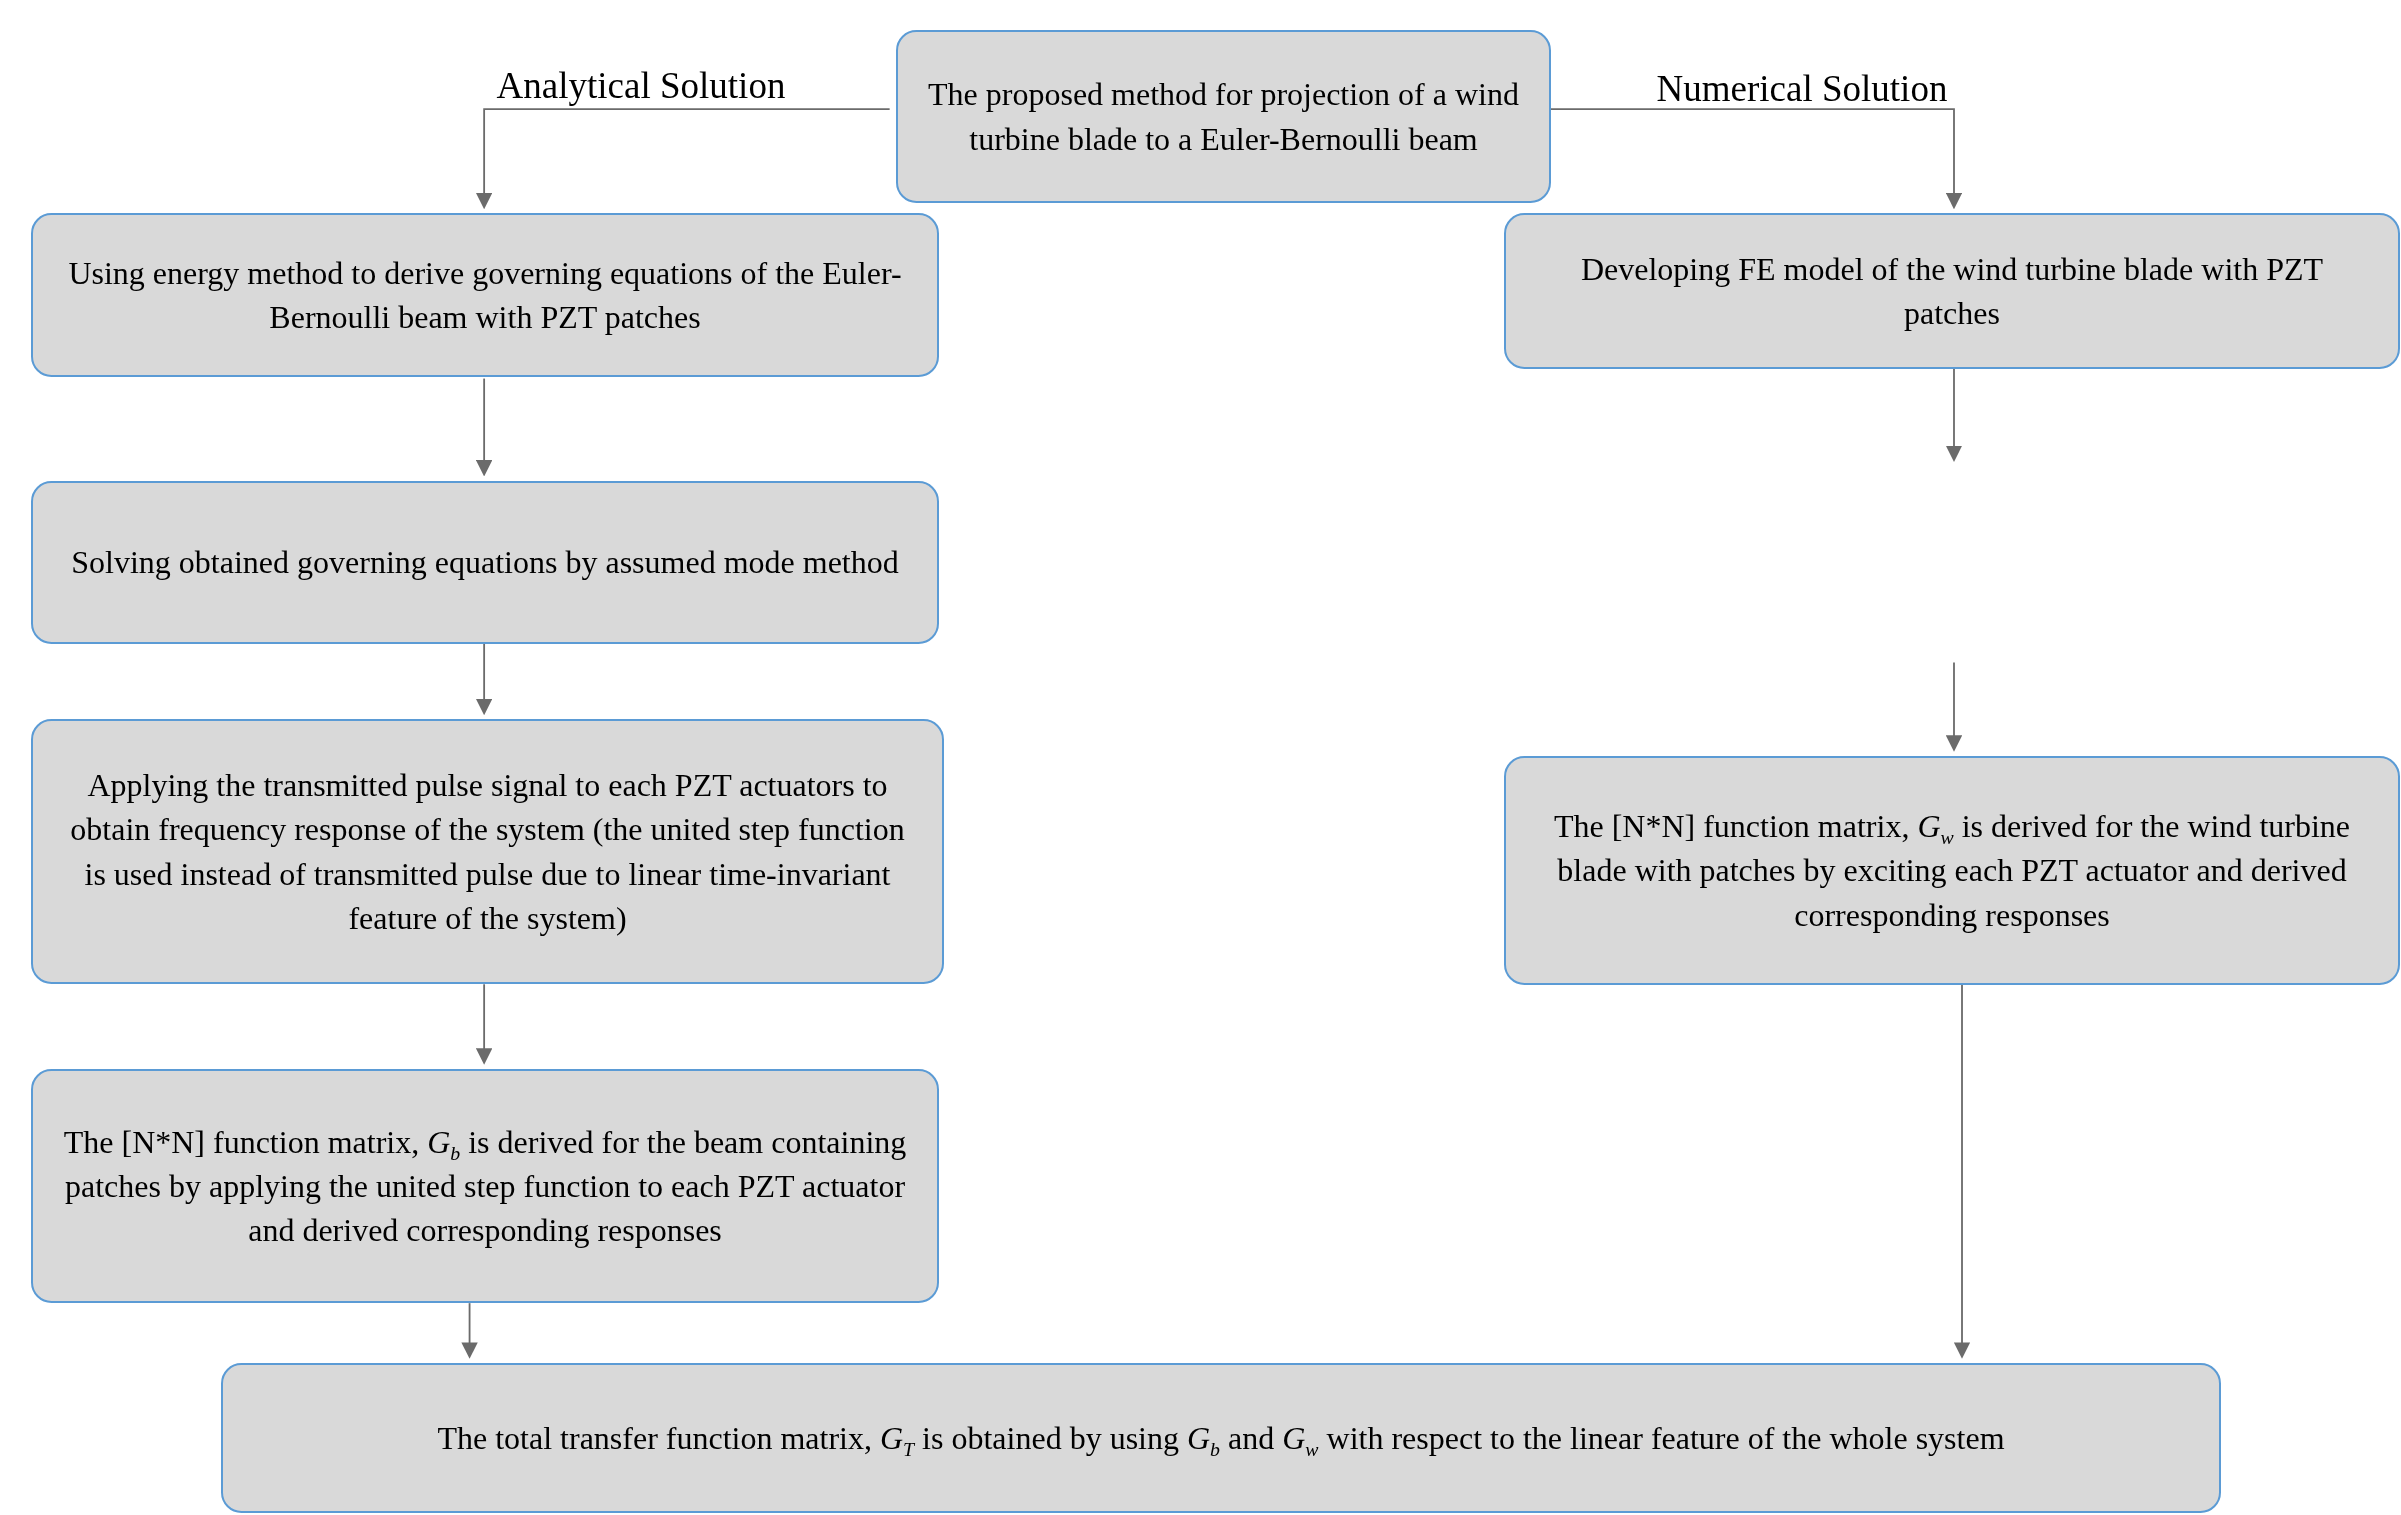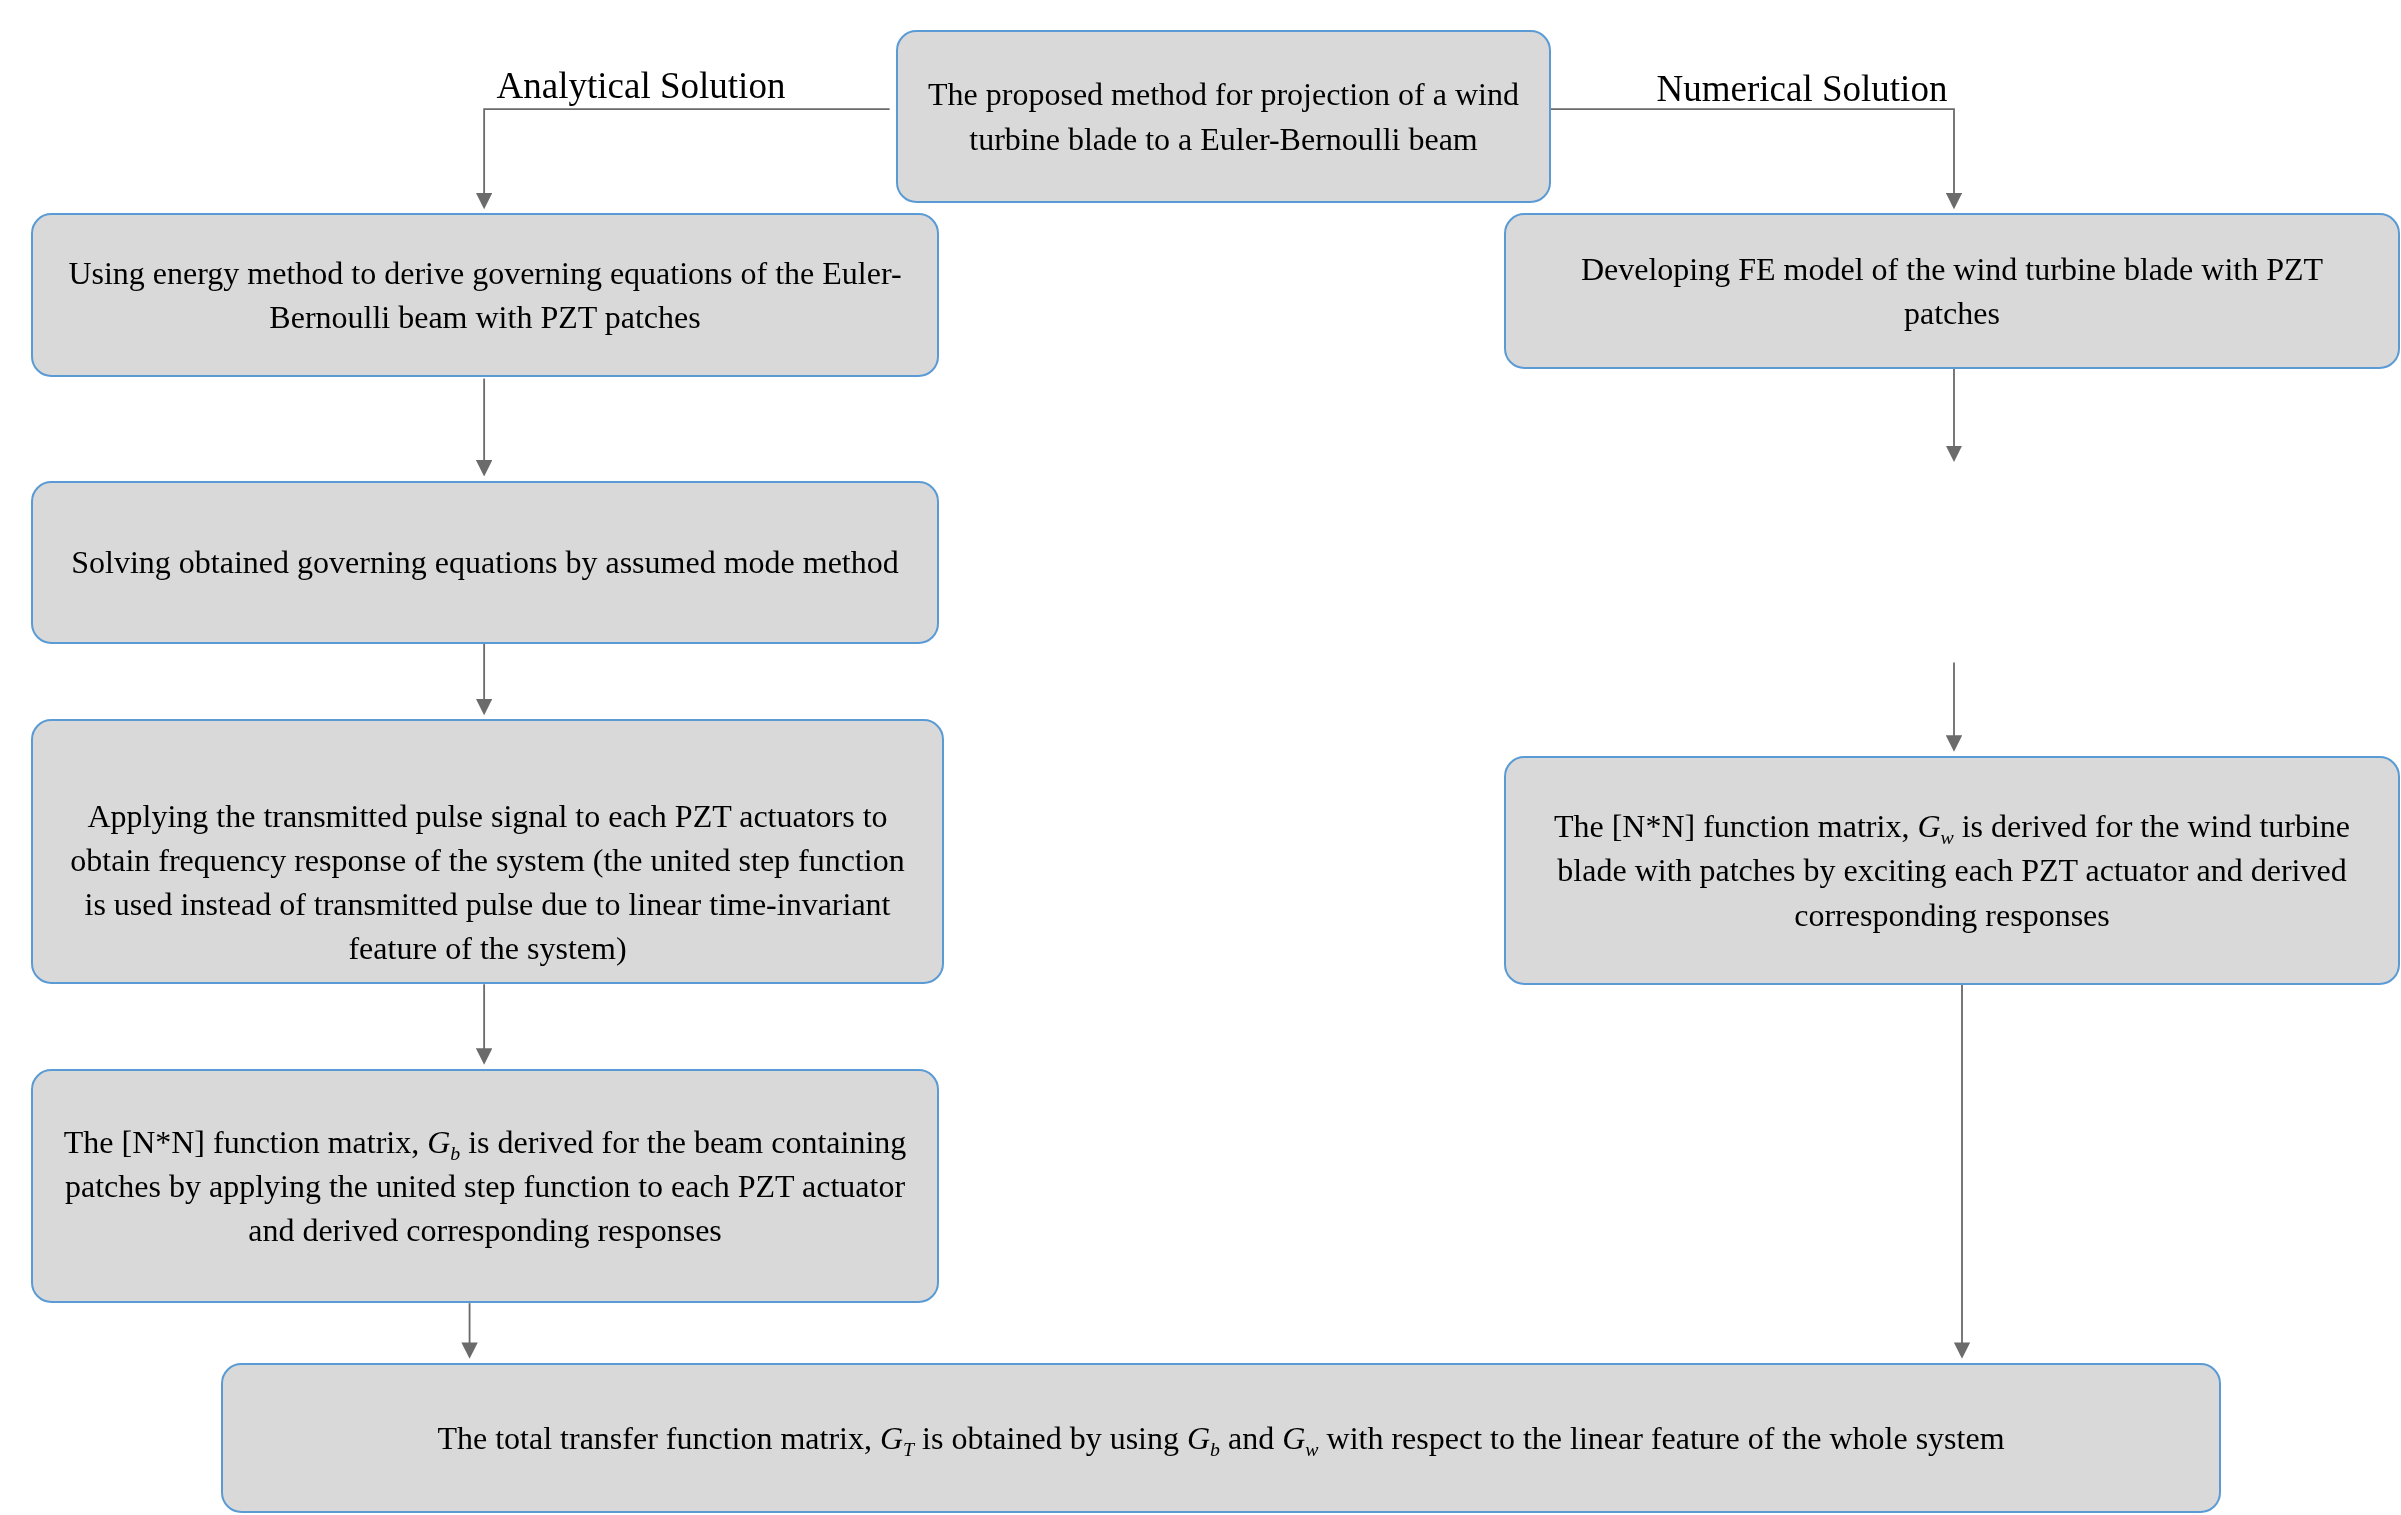--- a/index.html
+++ b/index.html
@@ -76,21 +76,21 @@
   <div class="branch-label" style="left:1627px; top:67px; width:350px;text-align:center;">Numerical Solution</div>
 
   <div class="box" style="left:31px; top:213px; width:908px; height:164px;">
     <div>Using energy method to derive governing equations of the Euler-Bernoulli beam with PZT patches</div>
   </div>
 
   <div class="box" style="left:31px; top:481px; width:908px; height:163px;">
     <div>Solving obtained governing equations by assumed mode method</div>
   </div>
 
-  <div class="box" style="left:31px; top:719px; width:913px; height:265px;align-items:flex-end;">
+  <div class="box" style="left:31px; top:719px; width:913px; height:265px;">
     <div>Applying the transmitted pulse signal to each PZT actuators to obtain frequency response of the system (the united step function is used instead of transmitted pulse due to linear time-invariant feature of the system)</div>
   </div>
 
   <div class="box" style="left:31px; top:1069px; width:908px; height:234px;">
     <div><span>The [N*N] function matrix, </span><span class="mvar">G</span><sub class="mvar">b</sub><span> is derived for the beam containing patches by applying the united step function to each PZT actuator and derived corresponding responses</span></div>
   </div>
 
   <div class="box" style="left:1504px; top:213px; width:896px; height:156px;">
     <div>Developing FE model of the wind turbine blade with PZT patches</div>
   </div>

